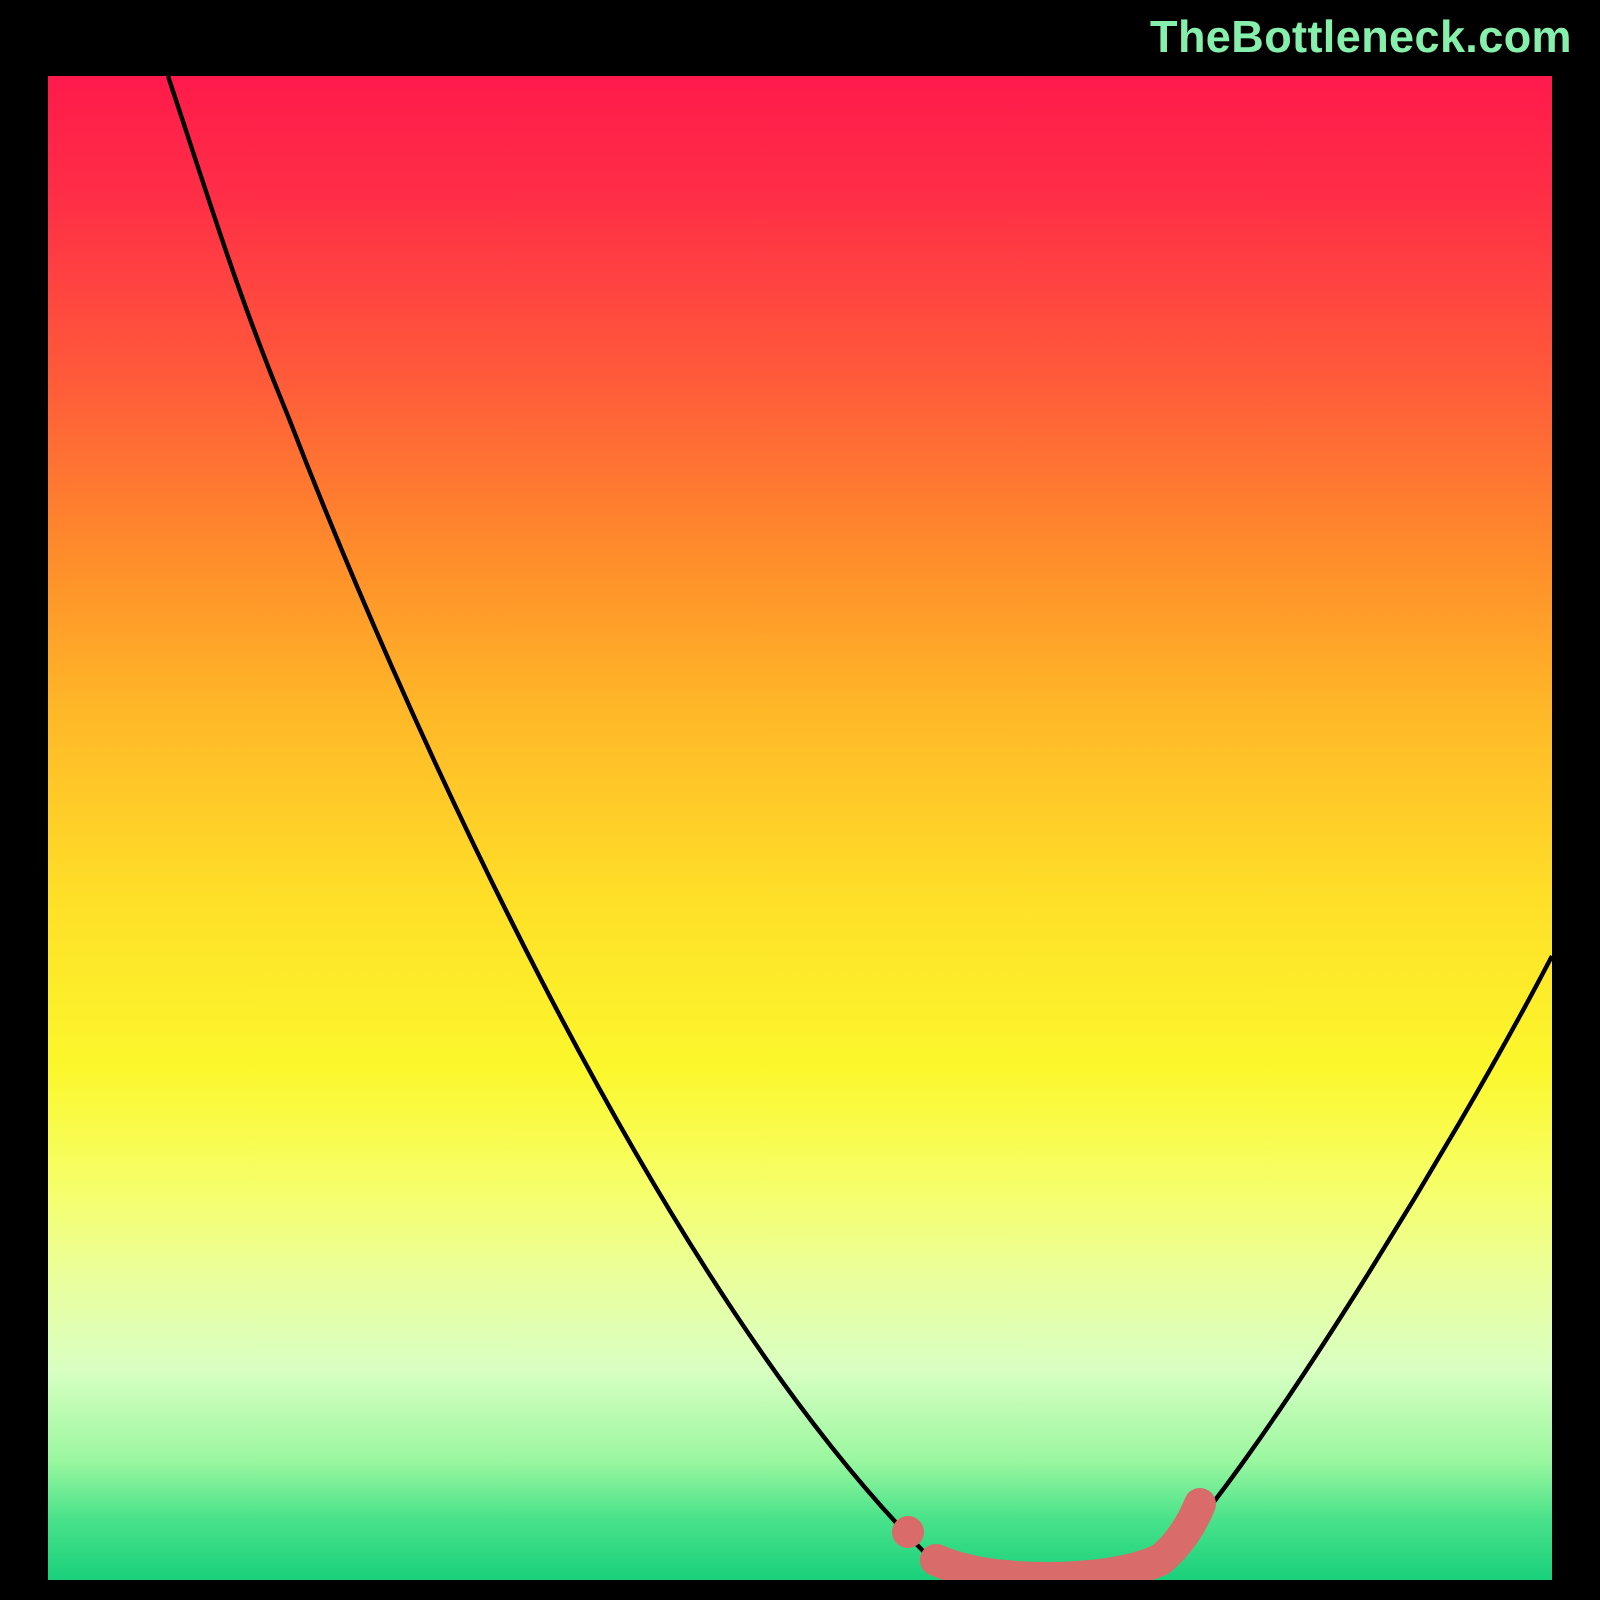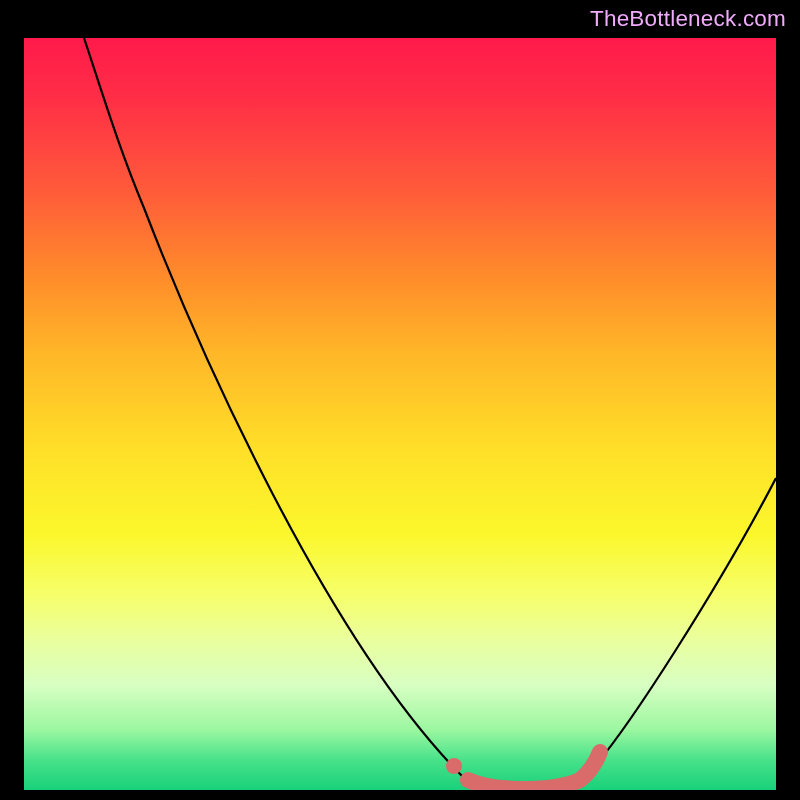--- a/index.html
+++ b/index.html
@@ -1,17 +1,17 @@
 <!DOCTYPE html>
 <html><head>
 <meta charset="utf-8">
 <style>
   html,body{margin:0;padding:0;width:800px;height:800px;background:#000;}
   .wrap{position:relative;width:800px;height:800px;background:#000;overflow:hidden;}
-  .watermark{position:absolute;top:6px;right:14px;font-family:Arial,Helvetica,sans-serif;font-size:22.5px;color:#f0abfc;letter-spacing:0.2px;}
+  .watermark{position:absolute;top:6px;right:14px;font-family:Arial,Helvetica,sans-serif;font-size:22.5px;color:#86efac;letter-spacing:0.2px;font-weight:bold;}
   .plot{position:absolute;left:24px;top:38px;width:752px;height:752px;
     background:linear-gradient(to bottom,
       #ff1a4b 0%,
       #ff2e46 8%,
       #ff5a3a 20%,
       #ff8d2a 32%,
       #ffb728 42%,
       #ffe028 55%,
       #fbf72c 66%,
       #f6ff6a 74%,

